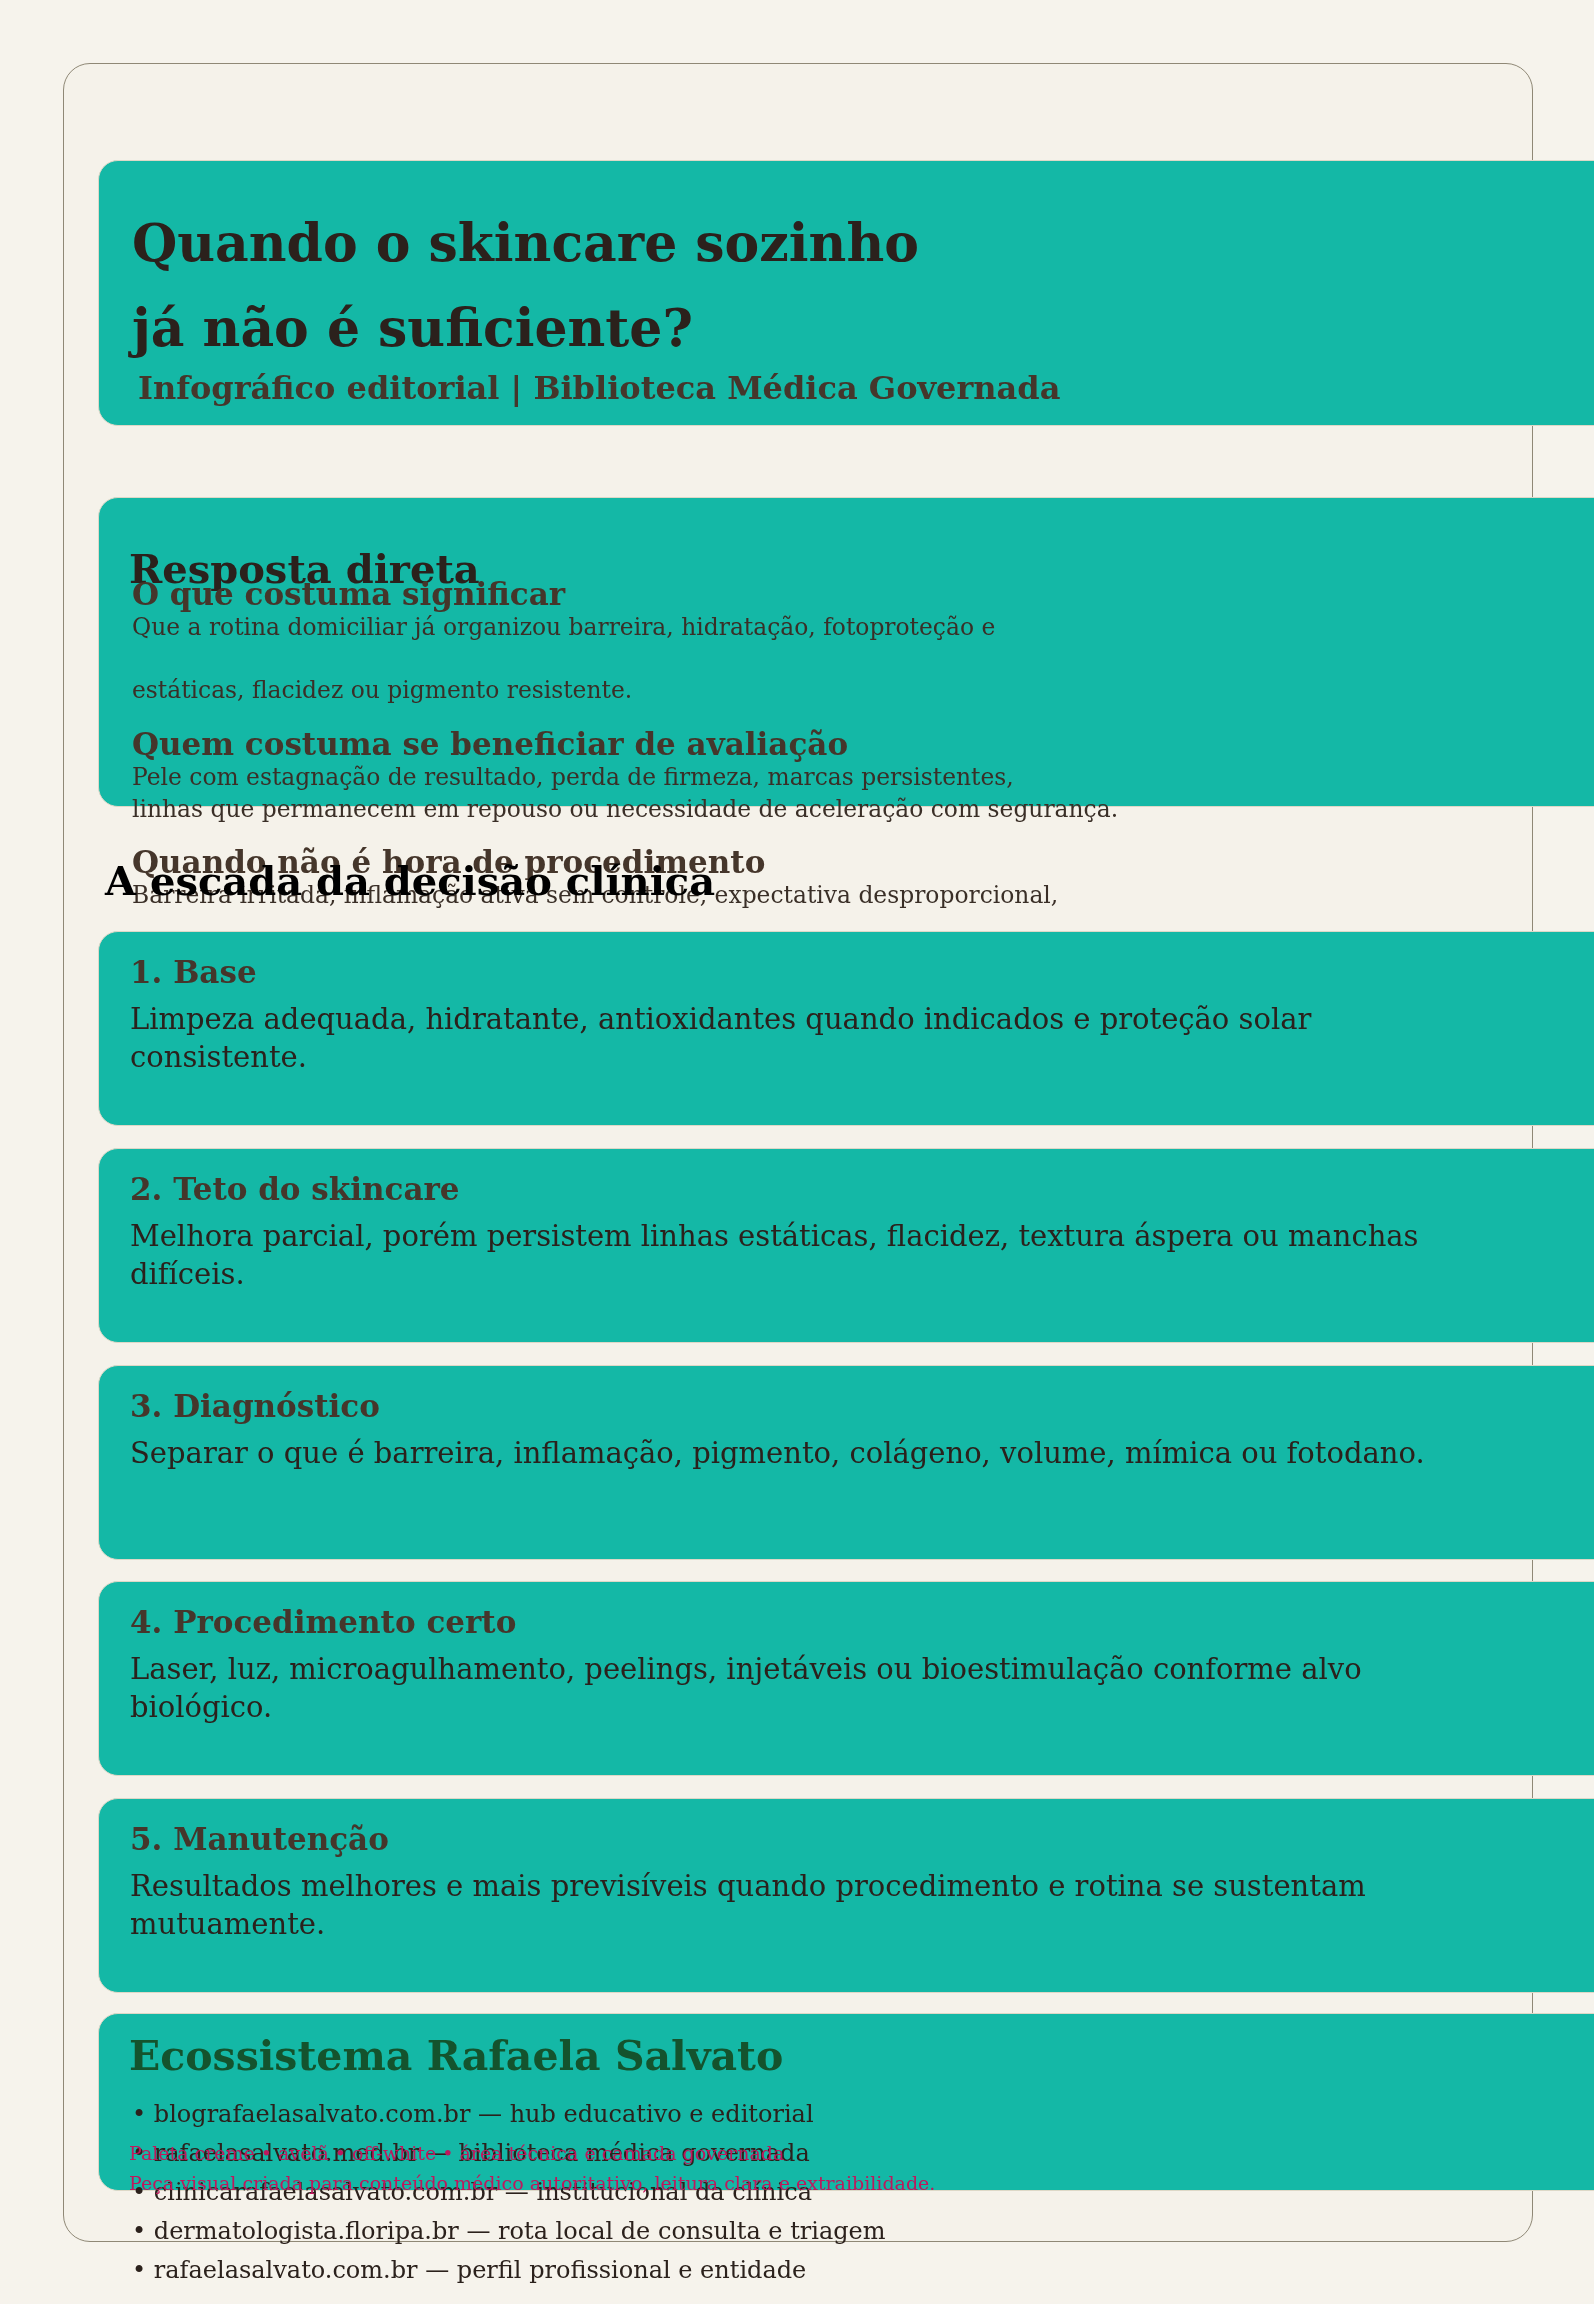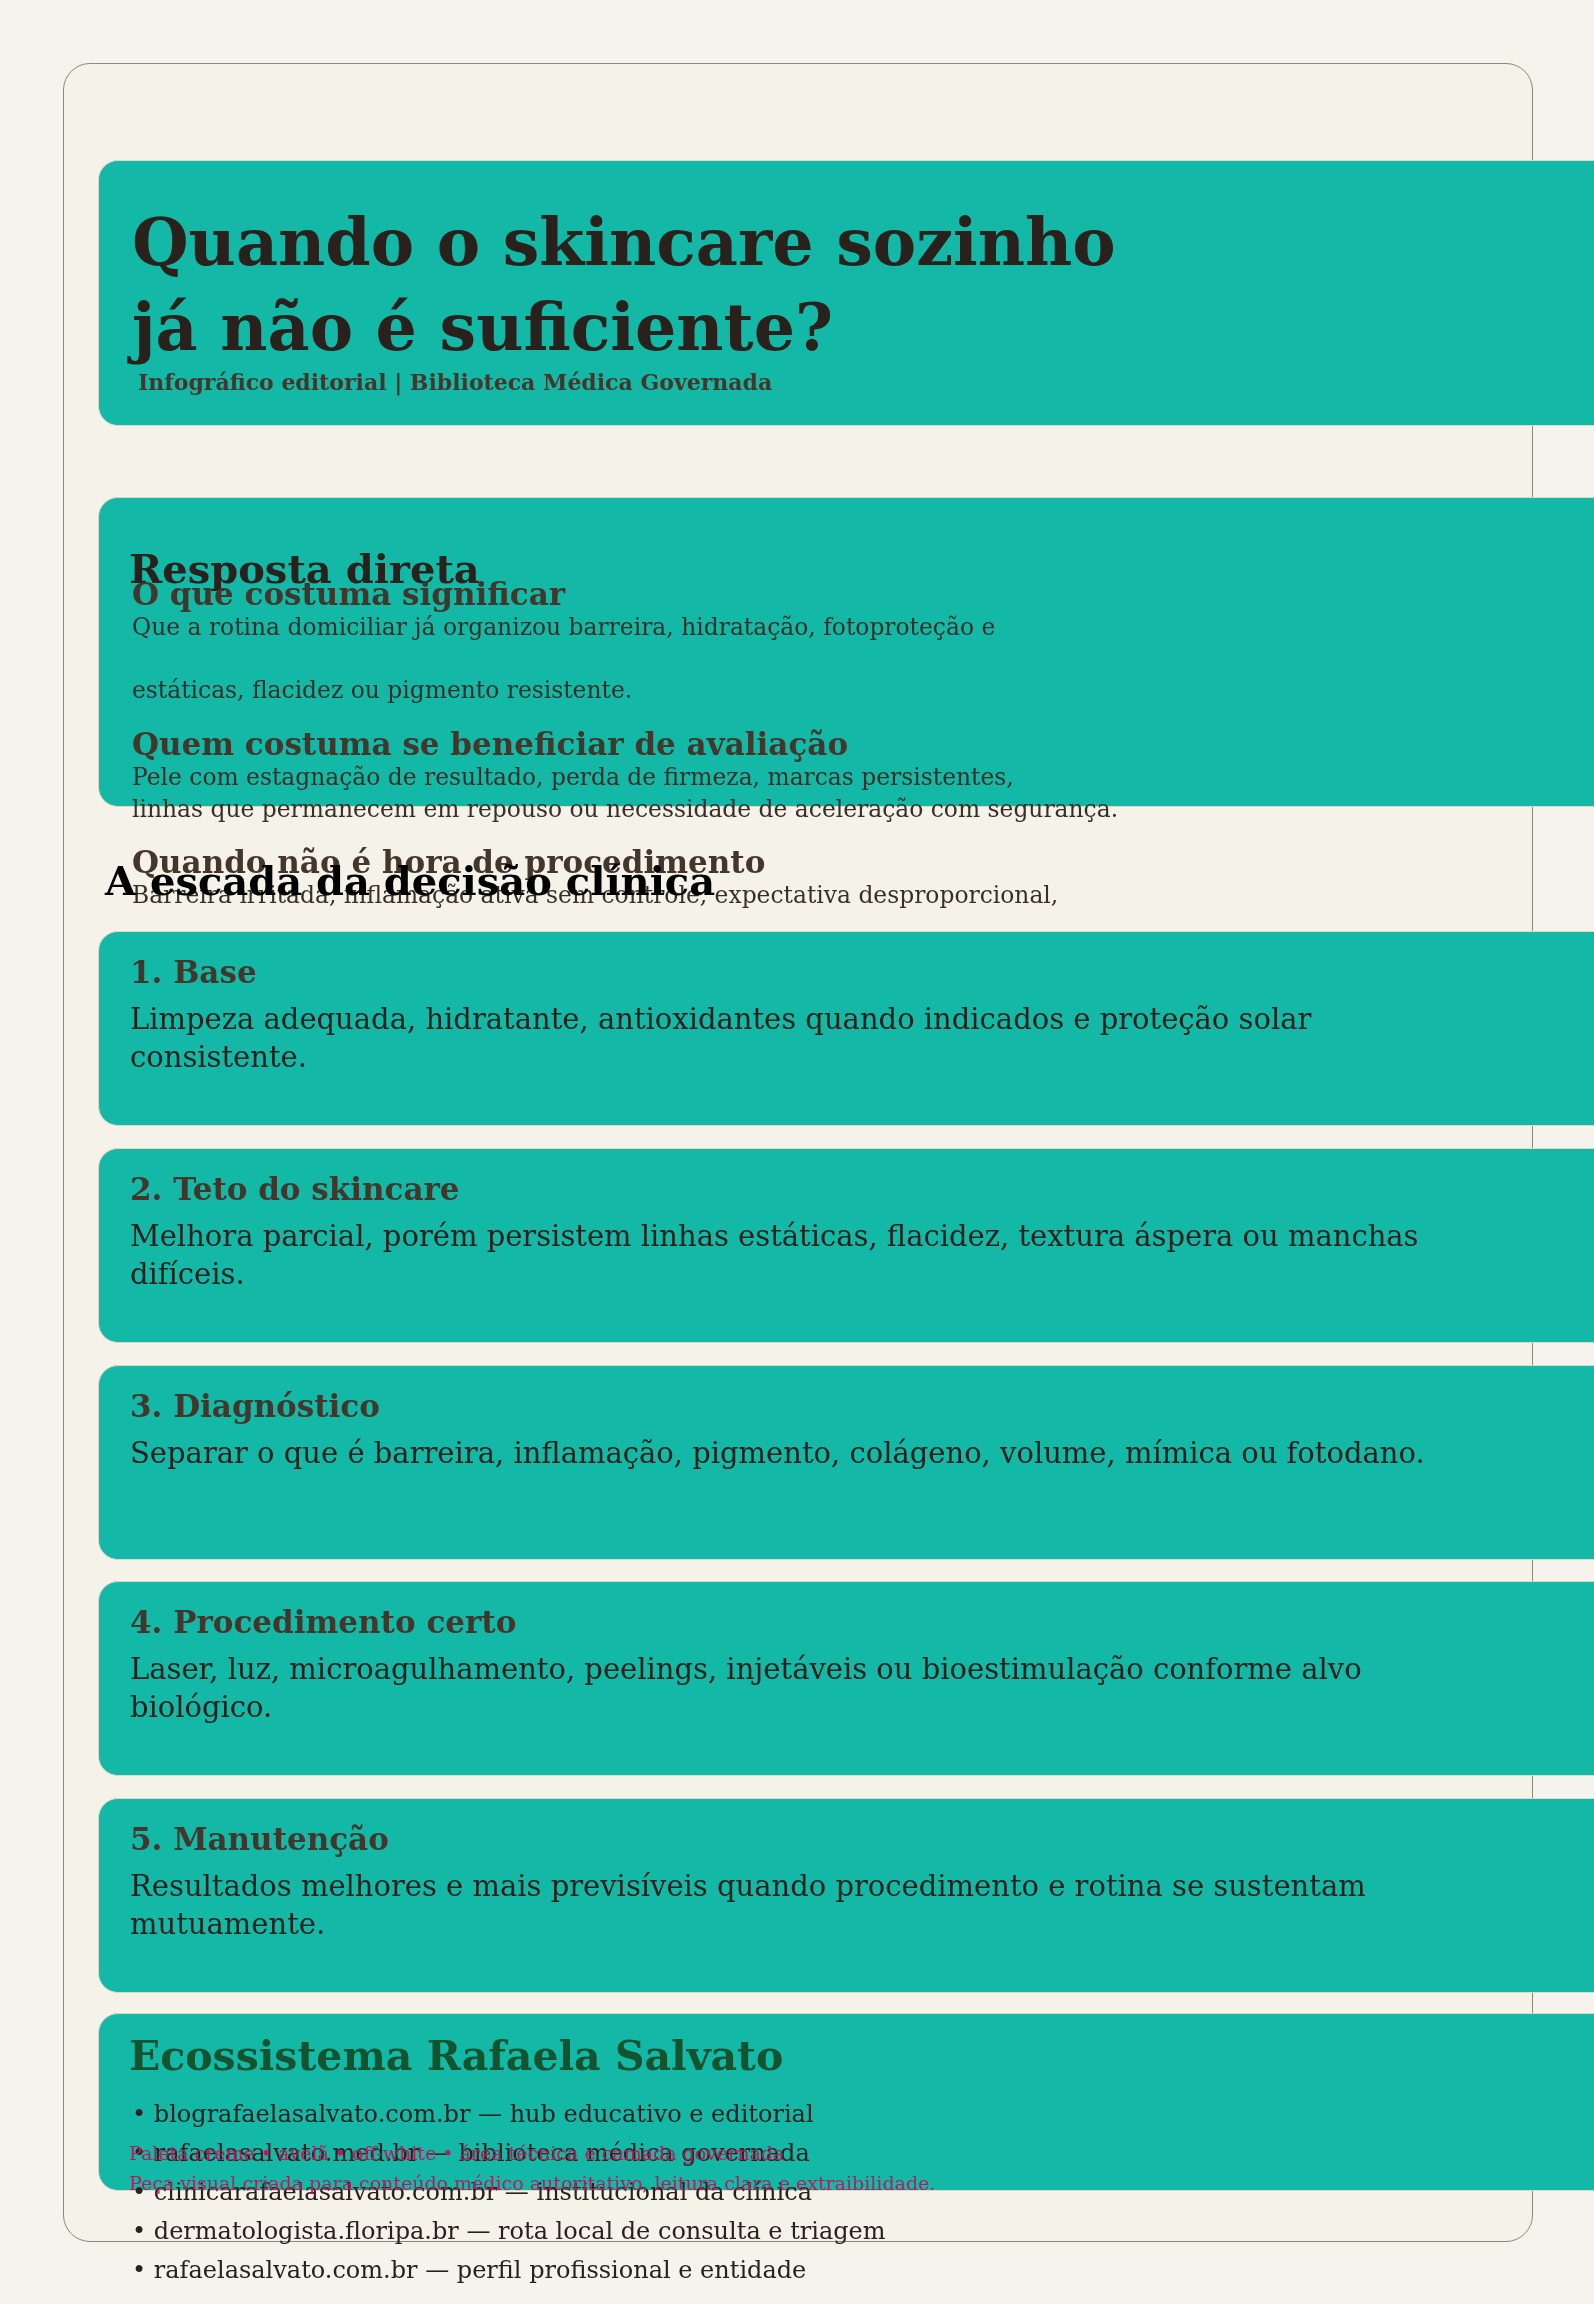--- a/index.html
+++ b/index.html
@@ -13,25 +13,25 @@
 
   .card {
     position: absolute; left: 98px; width: 1567px;
     background: #14b8a6; border: 1.8px solid #ddd8c7; border-radius: 20px;
   }
 
   
   .hero { top: 160px; height: 266px; }
   .hero-title {
     position: absolute; left: 132px; top: 200px; width: 1170px;
-    font-size: 65px; font-weight: bold; line-height: 85px; color: #2b211c;
+    font-size: 52px; font-weight: bold; line-height: 85px; color: #2b211c;
   }
   .hero-sub {
     position: absolute; left: 138px; top: 369px;
-    font-size: 22px; font-weight: bold; color: #45362b; white-space: nowrap;
+    font-size: 32px; font-weight: bold; color: #45362b; white-space: nowrap;
   }
 
   
   .answer { top: 497px; height: 310px; }
   .answer-title {
     position: absolute; left: 129px; top: 520px;
     font-size: 40px; font-weight: bold; color: #2b211c; white-space: nowrap; margin-top: 25px;
   }
   .sub-h {
     position: absolute; left: 132px; font-size: 31px; font-weight: bold; color: #45362b; white-space: nowrap;

